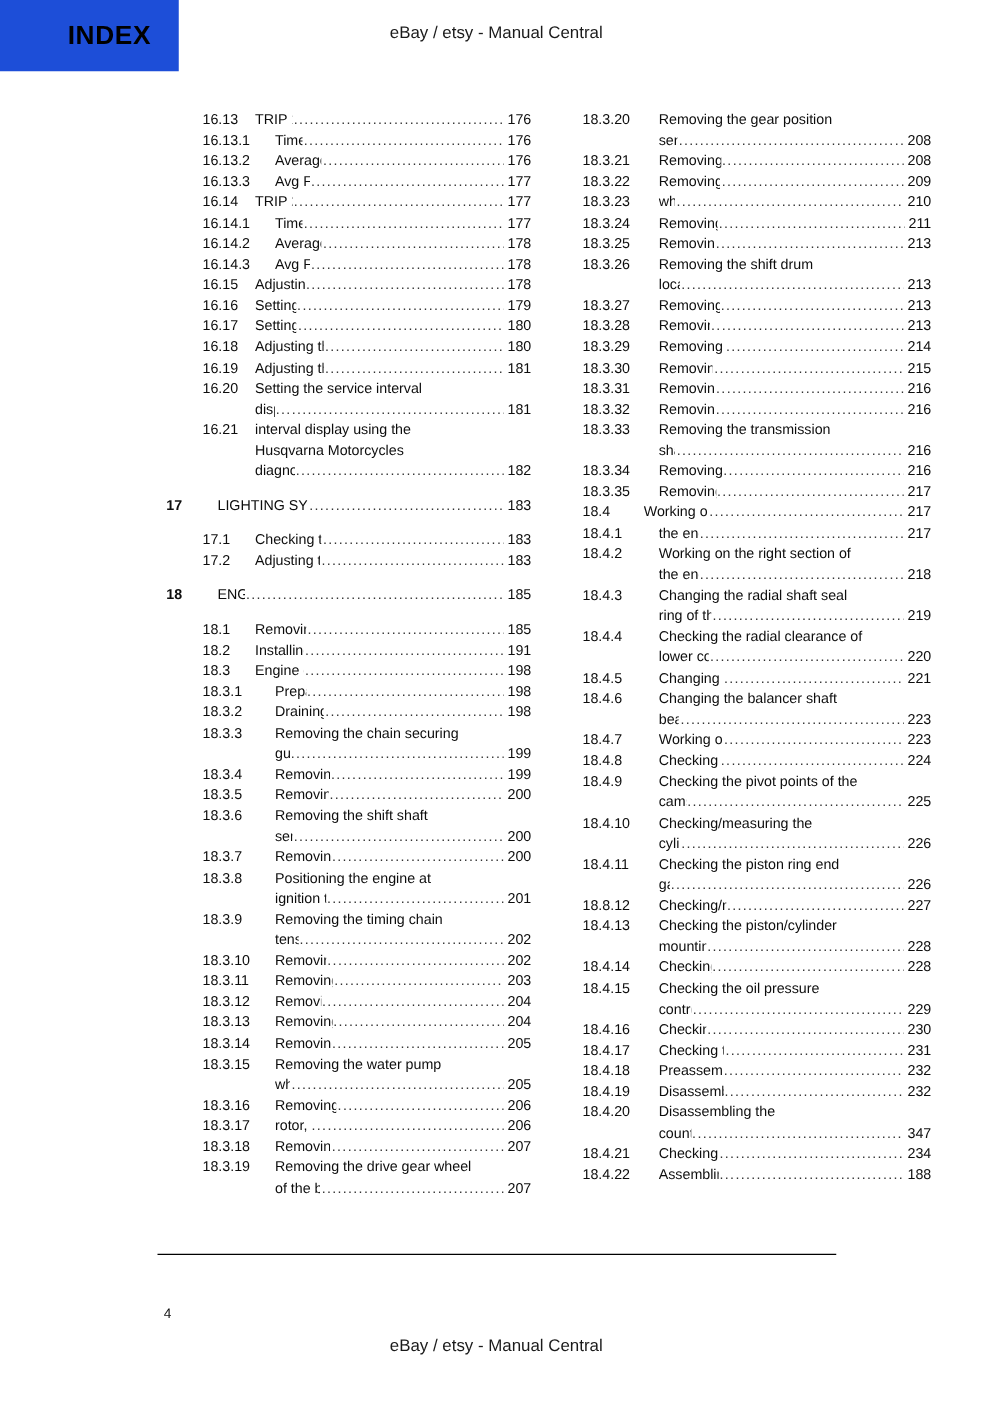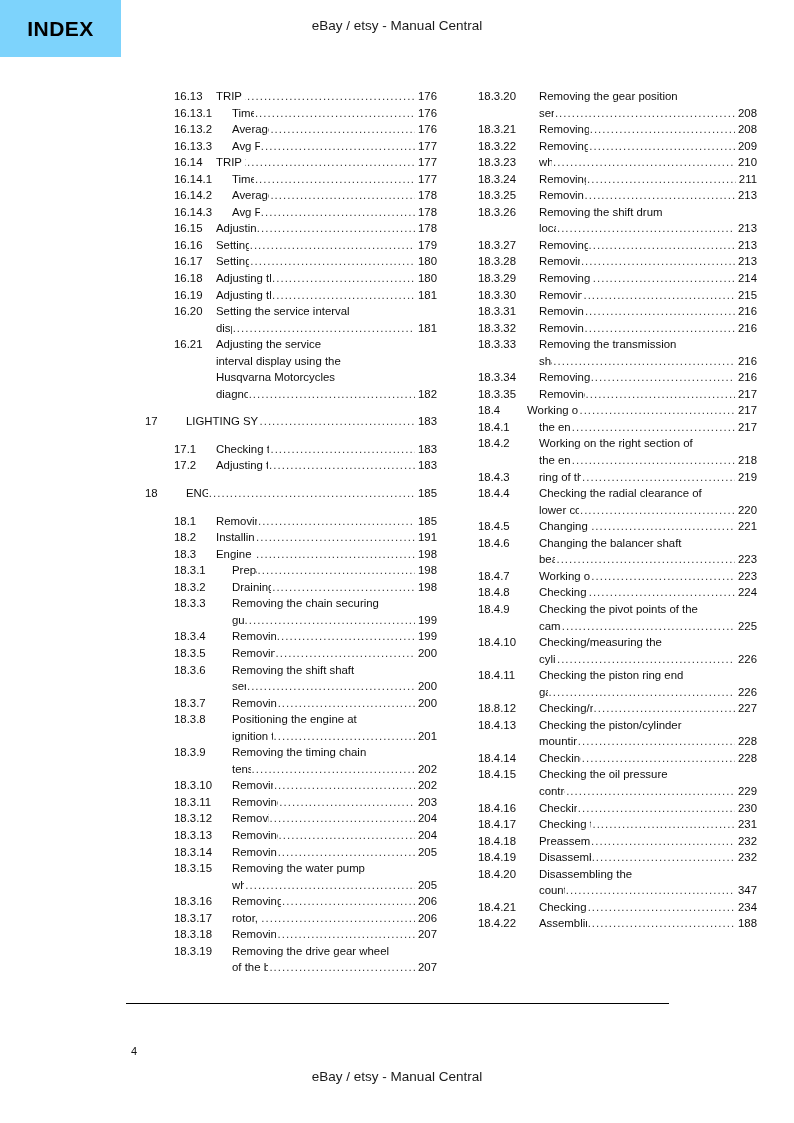--- a/index.html
+++ b/index.html
@@ -14,47 +14,48 @@
     font-family: "Liberation Sans", sans-serif;
     color: #000000;
     overflow: hidden;
   }
 
   
   .index-tab {
     position: absolute;
     left: 0;
     top: 0;
-    width: 121px;
+    width: 111px;
     height: 57px;
-    background: #7dd3fc;
+    background: #1d4ed8;
     display: flex;
     align-items: center;
     justify-content: center;
+    padding-left: 32px;
   }
   .index-tab-label {
     font-size: 21px;
     font-weight: bold;
     letter-spacing: 0.5px;
     color: #000;
   }
   .page-header {
     position: absolute;
     left: 0;
     top: 18px;
     width: 794px;
     text-align: center;
     font-size: 13.5px;
     color: #1a1a1a;
   }
 
   
   .toc {
     position: absolute;
-    left: 12px;
+    left: 0;
     top: 88px;
     width: 706px;
     height: 890px;
   }
   .col {
     position: absolute;
     top: 0;
   }
   .col-left  { left: 125px; width: 300px; }
   .col-right { left: 460px; width: 285px; }
@@ -105,21 +106,21 @@
     padding-left: 2px;
   }
   .wrapline {
     width: 100%;
     white-space: nowrap;
   }
 
   
   .col-left  .lvl1 .num  { width: 0px; margin-left: 0px; }
   .col-left  .lvl1       { margin-left: 8px; }
-  .col-left  .lvl1 .num  { flex: 0 0 37px; }
+  .col-left  .lvl1 .num  { flex: 0 0 37px; font-weight: bold; }
   .col-left  .lvl2       { margin-left: 37px; }
   .col-left  .lvl2 .num  { flex: 0 0 38px; }
   .col-left  .lvl3       { margin-left: 37px; }
   .col-left  .lvl3 .num  { flex: 0 0 54px; }
 
   
   .col-right .lvl2       { margin-left: 6px; }
   .col-right .lvl2 .num  { flex: 0 0 45px; }
   .col-right .lvl3       { margin-left: 6px; }
   .col-right .lvl3 .num  { flex: 0 0 57px; }
@@ -300,21 +301,20 @@
           <div class="line">
             <span class="title">display</span>
             <span class="leader">..................................................................................................</span>
             <span class="pg">181</span>
           </div>
         </span>
       </div>
       <div class="entry lvl2">
         <span class="num">16.21</span>
         <span class="body">
-          <div class="wrapline">Adjusting the service</div>
           <div class="wrapline">interval display using the</div>
           <div class="wrapline">Husqvarna Motorcycles</div>
           <div class="line">
             <span class="title">diagnostics tool</span>
             <span class="leader">..................................................................................................</span>
             <span class="pg">182</span>
           </div>
         </span>
       </div>
       <div class="entry lvl1 gap-before gap-after">
@@ -775,20 +775,21 @@
           <div class="line">
             <span class="title">the engine case</span>
             <span class="leader">..................................................................................................</span>
             <span class="pg">218</span>
           </div>
         </span>
       </div>
       <div class="entry lvl3">
         <span class="num">18.4.3</span>
         <span class="body">
+          <div class="wrapline">Changing the radial shaft seal</div>
           <div class="line">
             <span class="title">ring of the water pump</span>
             <span class="leader">..................................................................................................</span>
             <span class="pg">219</span>
           </div>
         </span>
       </div>
       <div class="entry lvl3">
         <span class="num">18.4.4</span>
         <span class="body">

